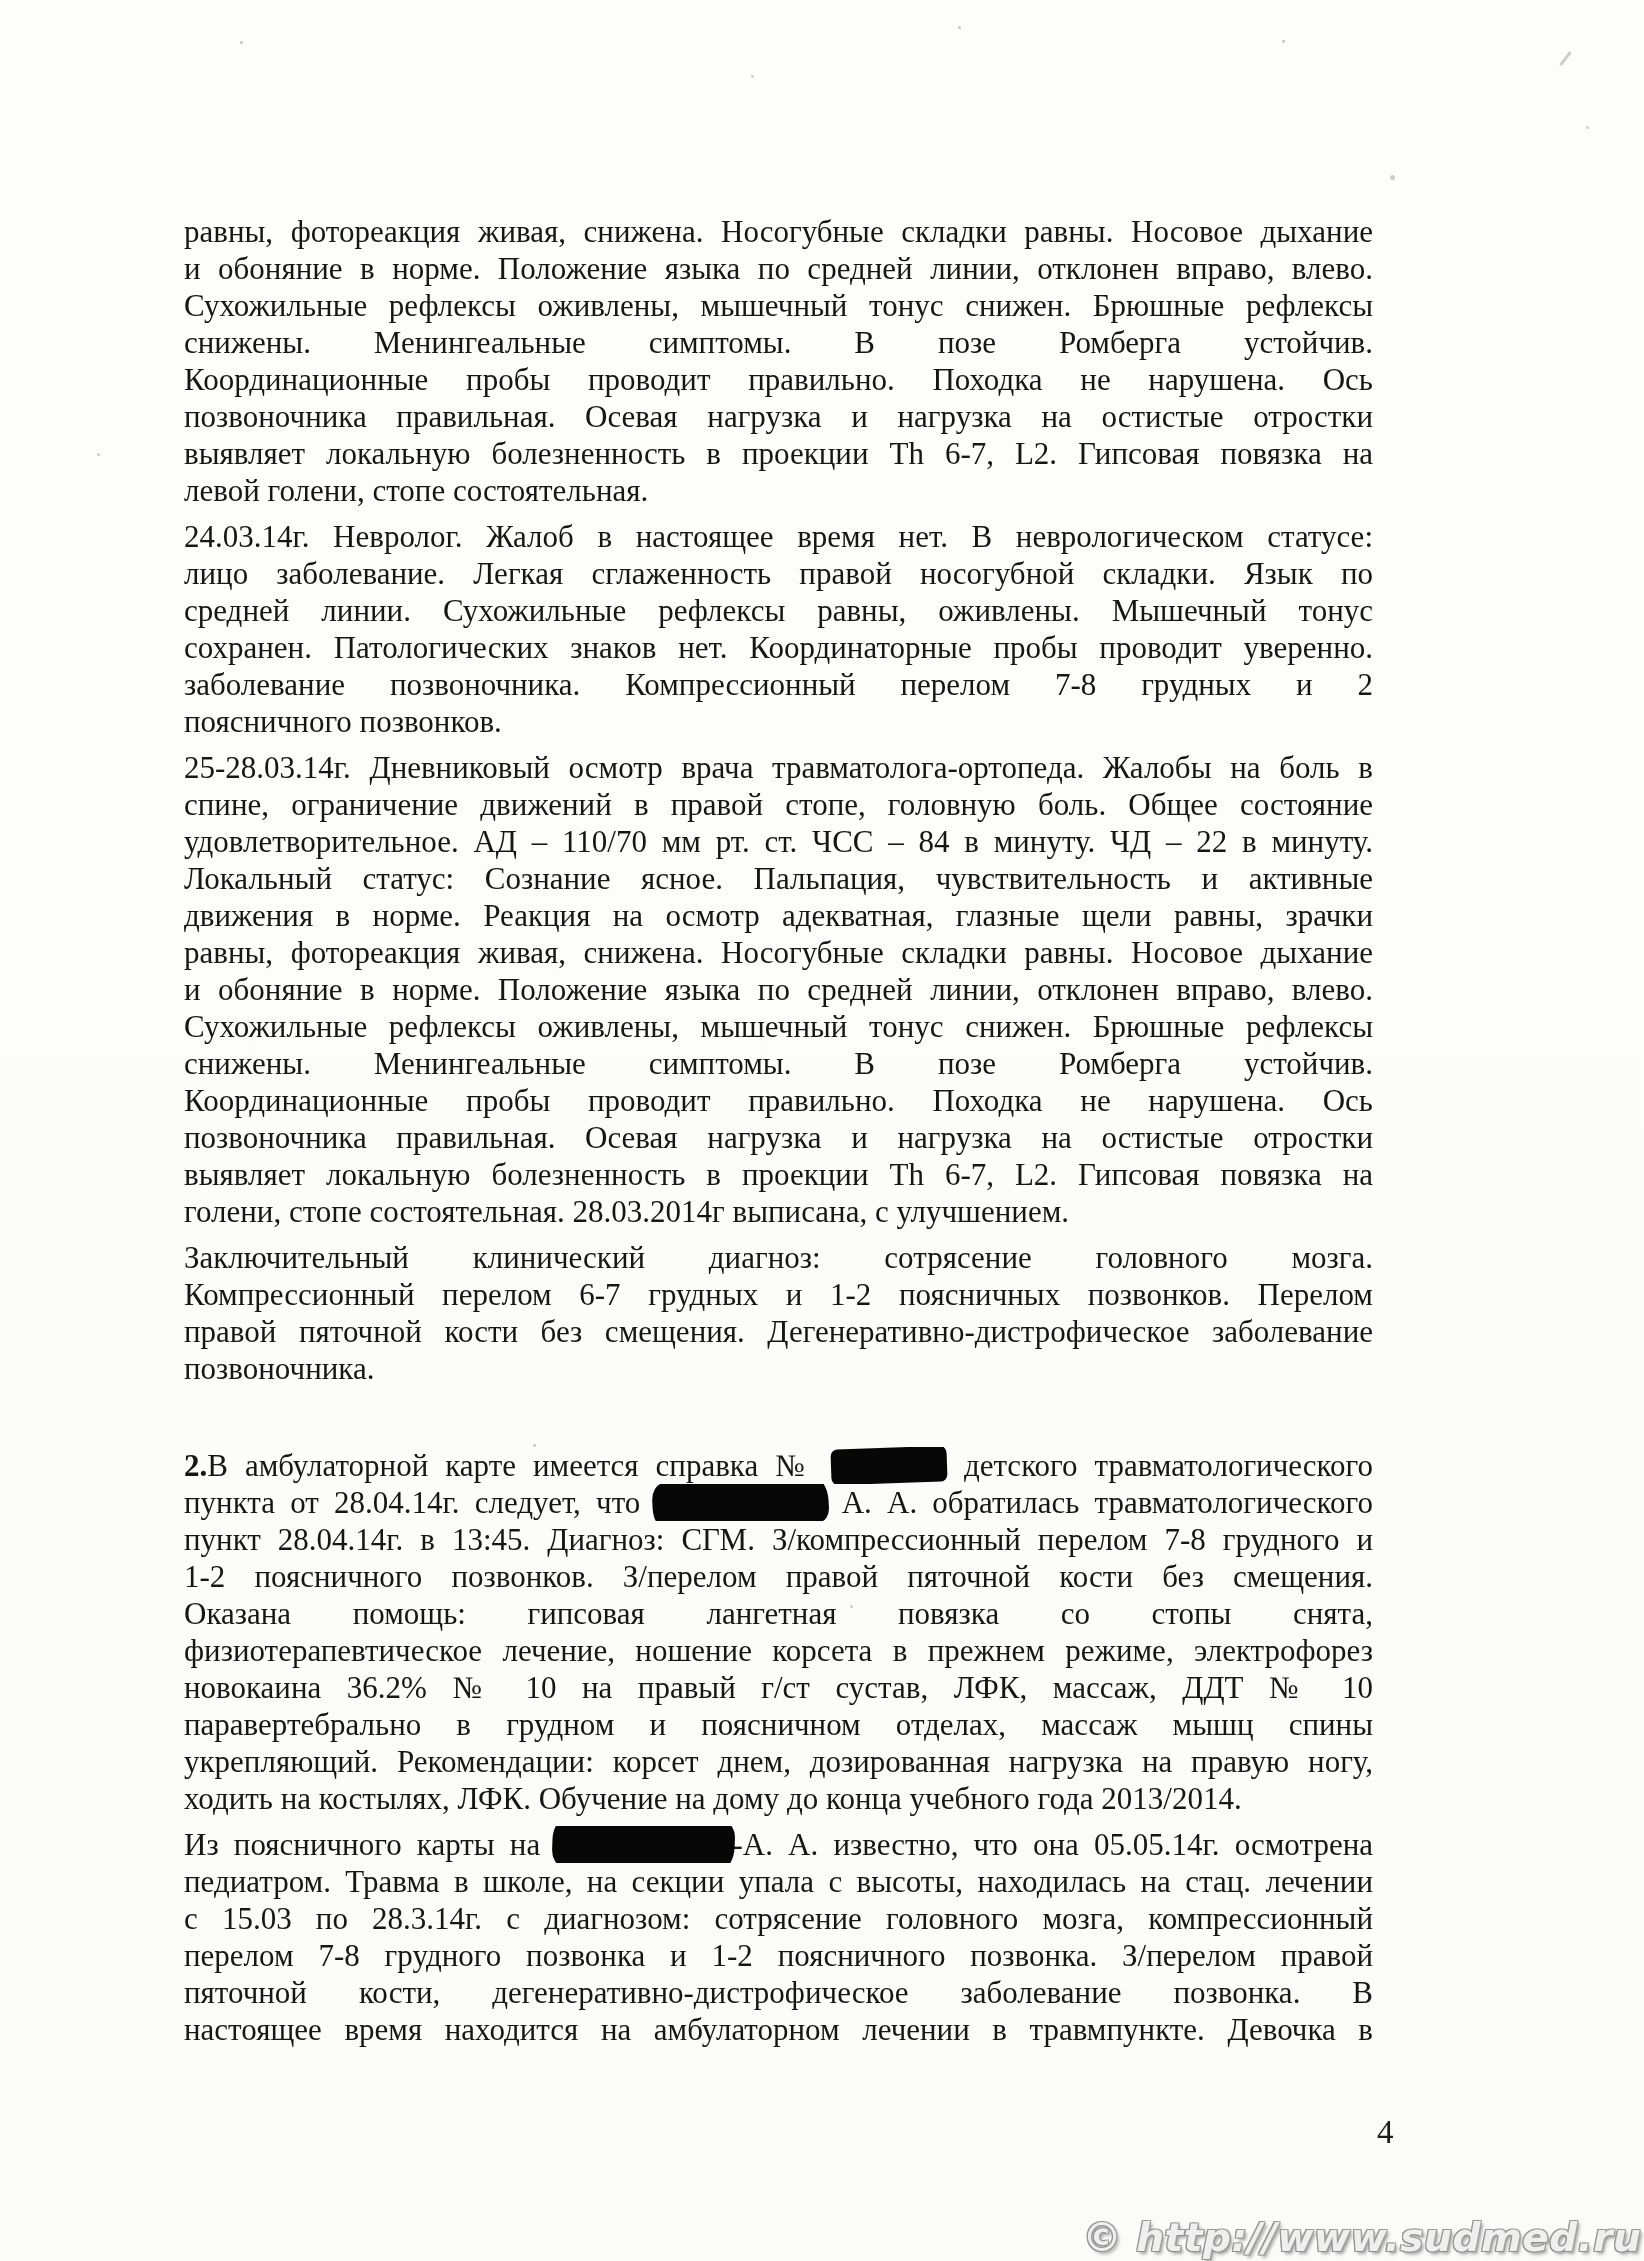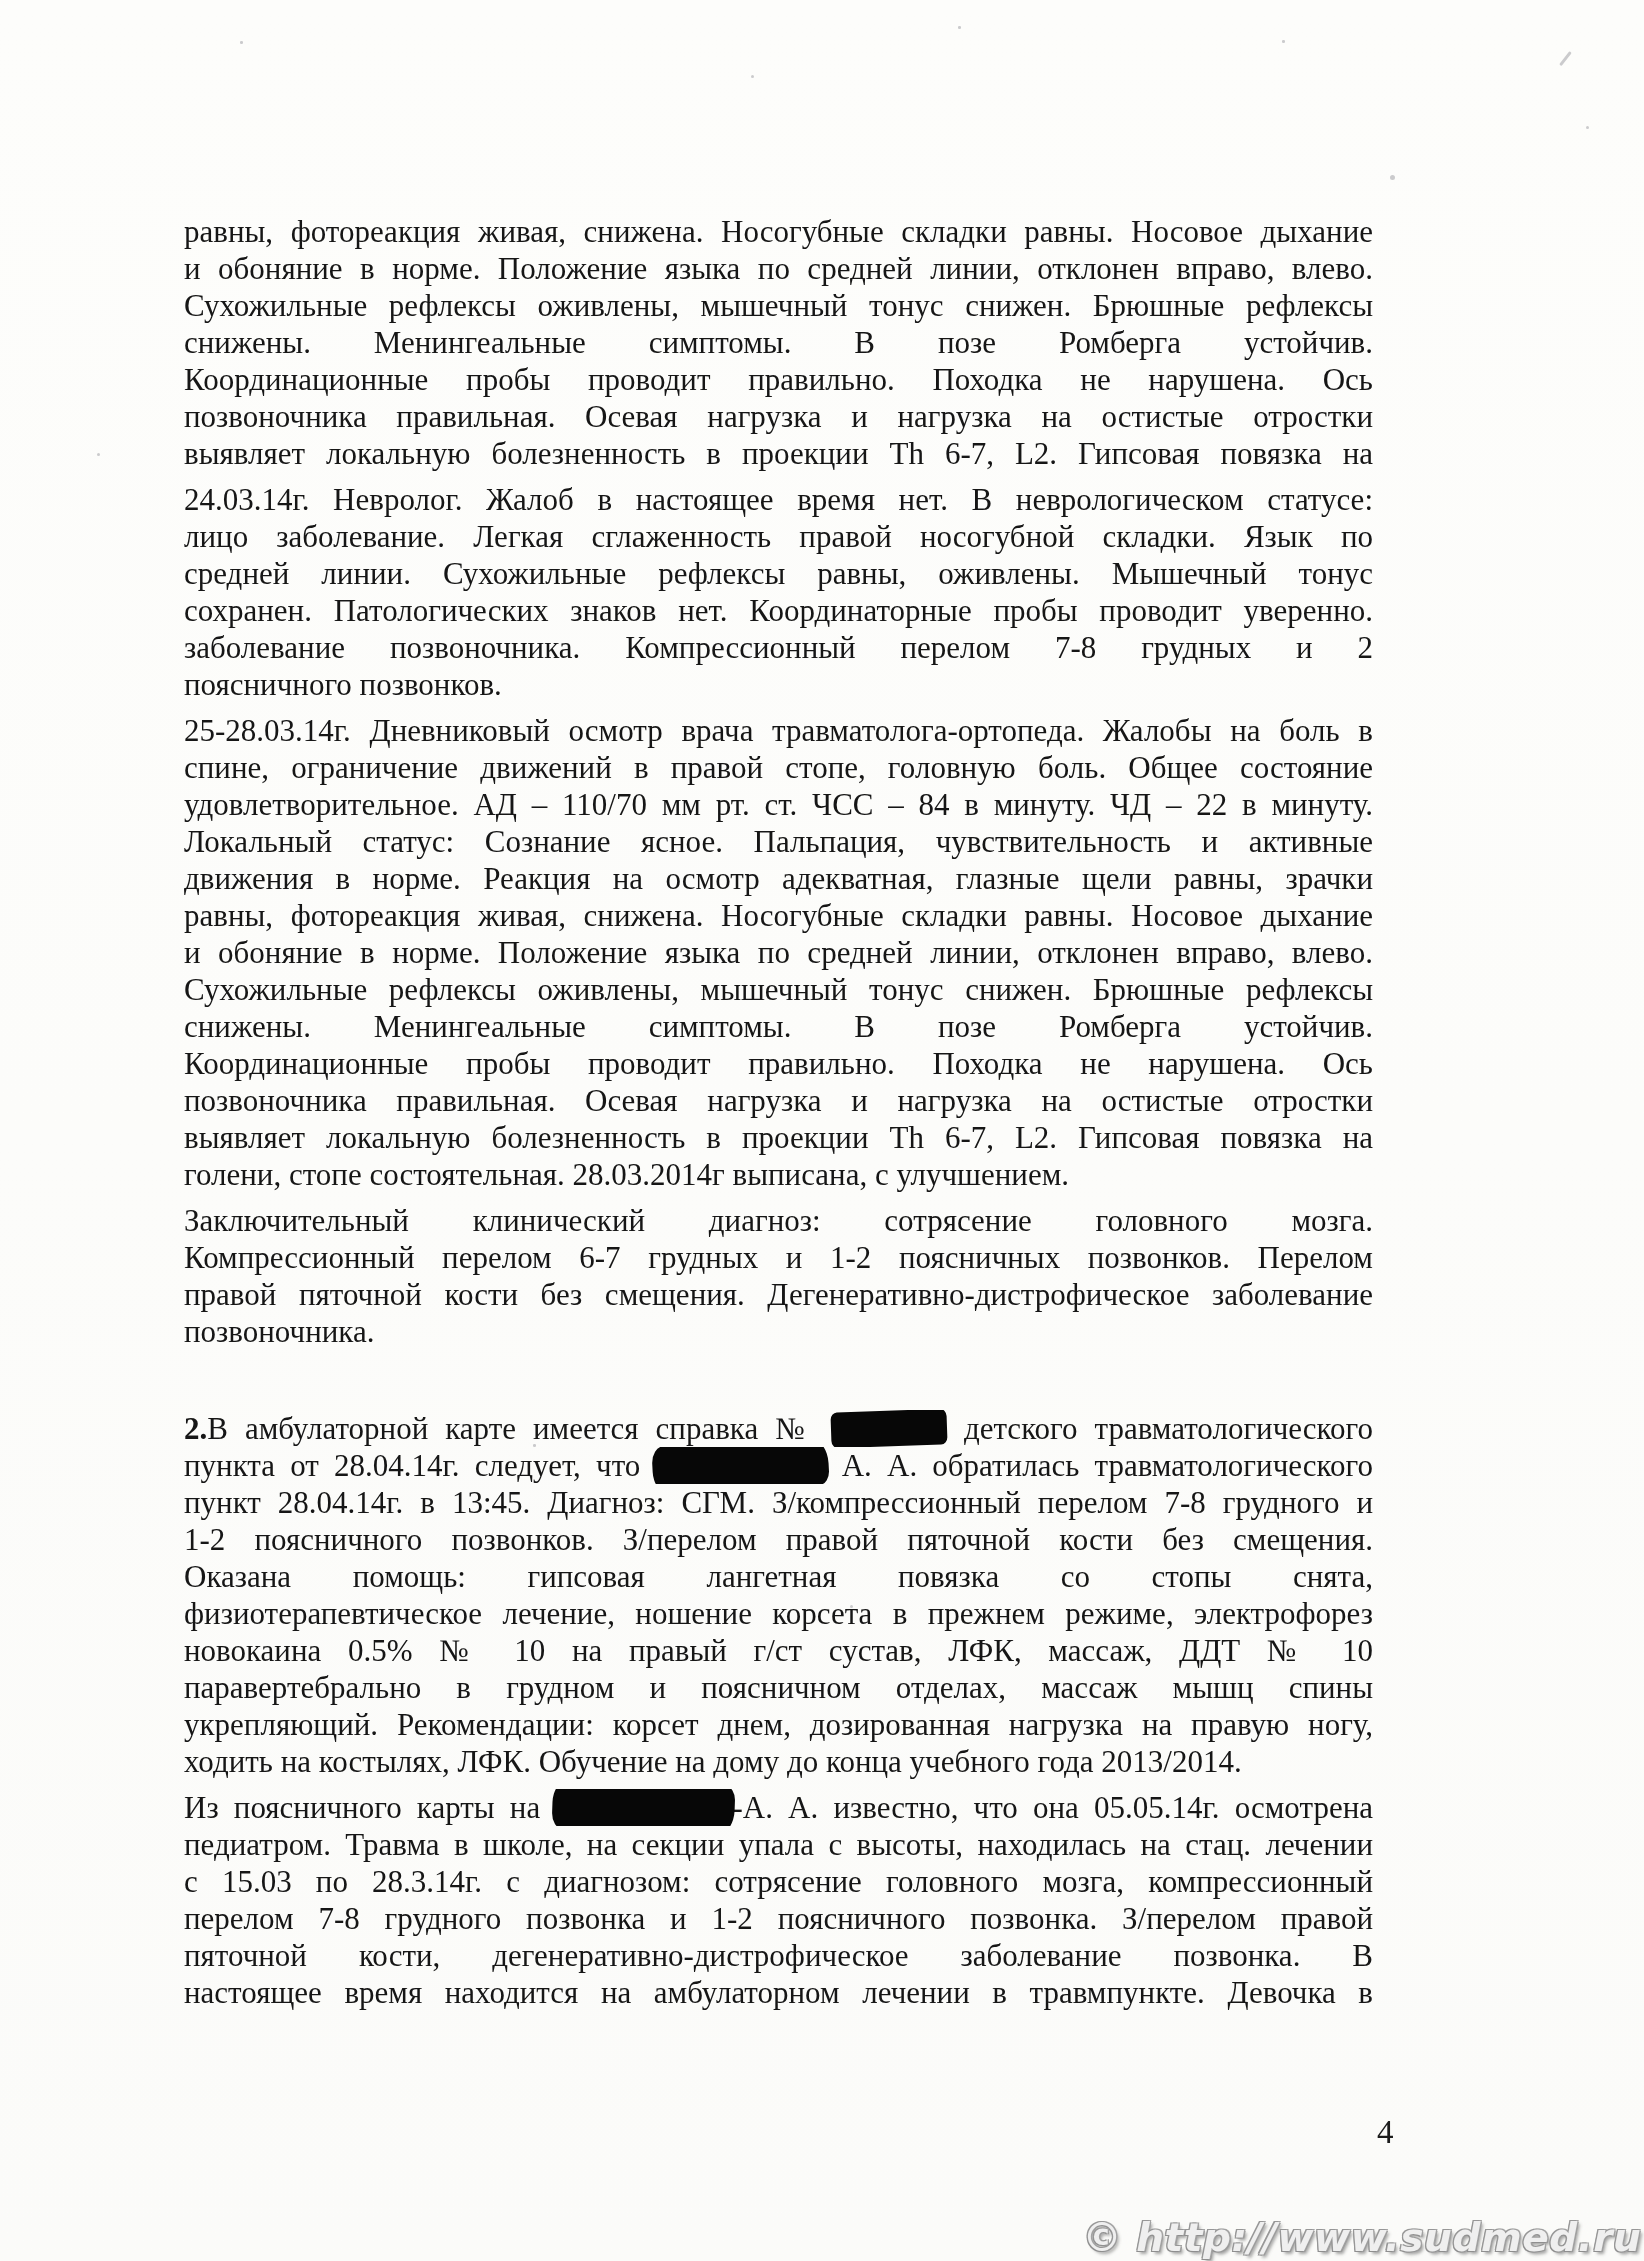--- a/index.html
+++ b/index.html
@@ -57,20 +57,21 @@
 
   <div class="text-block">
       <div class="para">
         <div class="line"><span>равны, фотореакция живая, снижена. Носогубные складки равны. Носовое дыхание</span></div>
         <div class="line"><span>и обоняние в норме. Положение языка по средней линии, отклонен вправо, влево.</span></div>
         <div class="line"><span>Сухожильные рефлексы оживлены, мышечный тонус снижен. Брюшные рефлексы</span></div>
         <div class="line"><span>снижены. Менингеальные симптомы. В позе Ромберга устойчив.</span></div>
         <div class="line"><span>Координационные пробы проводит правильно. Походка не нарушена. Ось</span></div>
         <div class="line"><span>позвоночника правильная. Осевая нагрузка и нагрузка на остистые отростки</span></div>
         <div class="line"><span>выявляет локальную болезненность в проекции Th 6-7, L2. Гипсовая повязка на</span></div>
+        <div class="line end"><span>левой голени, стопе состоятельная.</span></div>
       </div>
       <div class="para">
         <div class="line"><span>24.03.14г. Невролог. Жалоб в настоящее время нет. В неврологическом статусе:</span></div>
         <div class="line"><span>лицо заболевание. Легкая сглаженность правой носогубной складки. Язык по</span></div>
         <div class="line"><span>средней линии. Сухожильные рефлексы равны, оживлены. Мышечный тонус</span></div>
         <div class="line"><span>сохранен. Патологических знаков нет. Координаторные пробы проводит уверенно.</span></div>
         <div class="line"><span>заболевание позвоночника. Компрессионный перелом 7-8 грудных и 2</span></div>
         <div class="line end"><span>поясничного позвонков.</span></div>
       </div>
       <div class="para">
@@ -94,21 +95,21 @@
         <div class="line"><span>правой пяточной кости без смещения. Дегенеративно-дистрофическое заболевание</span></div>
         <div class="line end"><span>позвоночника.</span></div>
       </div>
       <div class="para gap">
         <div class="line"><span class="b">2.</span><span>В амбулаторной карте имеется справка № </span><span class="redact shape-a" style="width: 116px;"></span><span> детского травматологического</span></div>
         <div class="line"><span>пункта от 28.04.14г. следует, что </span><span class="redact shape-b" style="width: 171px;"></span><span> А. А. обратилась травматологического</span></div>
         <div class="line"><span>пункт 28.04.14г. в 13:45. Диагноз: СГМ. З/компрессионный перелом 7-8 грудного и</span></div>
         <div class="line"><span>1-2 поясничного позвонков. З/перелом правой пяточной кости без смещения.</span></div>
         <div class="line"><span>Оказана помощь: гипсовая лангетная повязка со стопы снята,</span></div>
         <div class="line"><span>физиотерапевтическое лечение, ношение корсета в прежнем режиме, электрофорез</span></div>
-        <div class="line"><span>новокаина 0.5% № 10 на правый г/ст сустав, ЛФК, массаж, ДДТ № 10</span></div>
+        <div class="line"><span>новокаина 36.2% № 10 на правый г/ст сустав, ЛФК, массаж, ДДТ № 10</span></div>
         <div class="line"><span>паравертебрально в грудном и поясничном отделах, массаж мышц спины</span></div>
         <div class="line"><span>укрепляющий. Рекомендации: корсет днем, дозированная нагрузка на правую ногу,</span></div>
         <div class="line end"><span>ходить на костылях, ЛФК. Обучение на дому до конца учебного года 2013/2014.</span></div>
       </div>
       <div class="para">
         <div class="line"><span>Из поясничного карты на </span><span class="redact shape-c" style="width: 177px;"></span><span>-А. А. известно, что она 05.05.14г. осмотрена</span></div>
         <div class="line"><span>педиатром. Травма в школе, на секции упала с высоты, находилась на стац. лечении</span></div>
         <div class="line"><span>с 15.03 по 28.3.14г. с диагнозом: сотрясение головного мозга, компрессионный</span></div>
         <div class="line"><span>перелом 7-8 грудного позвонка и 1-2 поясничного позвонка. З/перелом правой</span></div>
         <div class="line"><span>пяточной кости, дегенеративно-дистрофическое заболевание позвонка. В</span></div>

